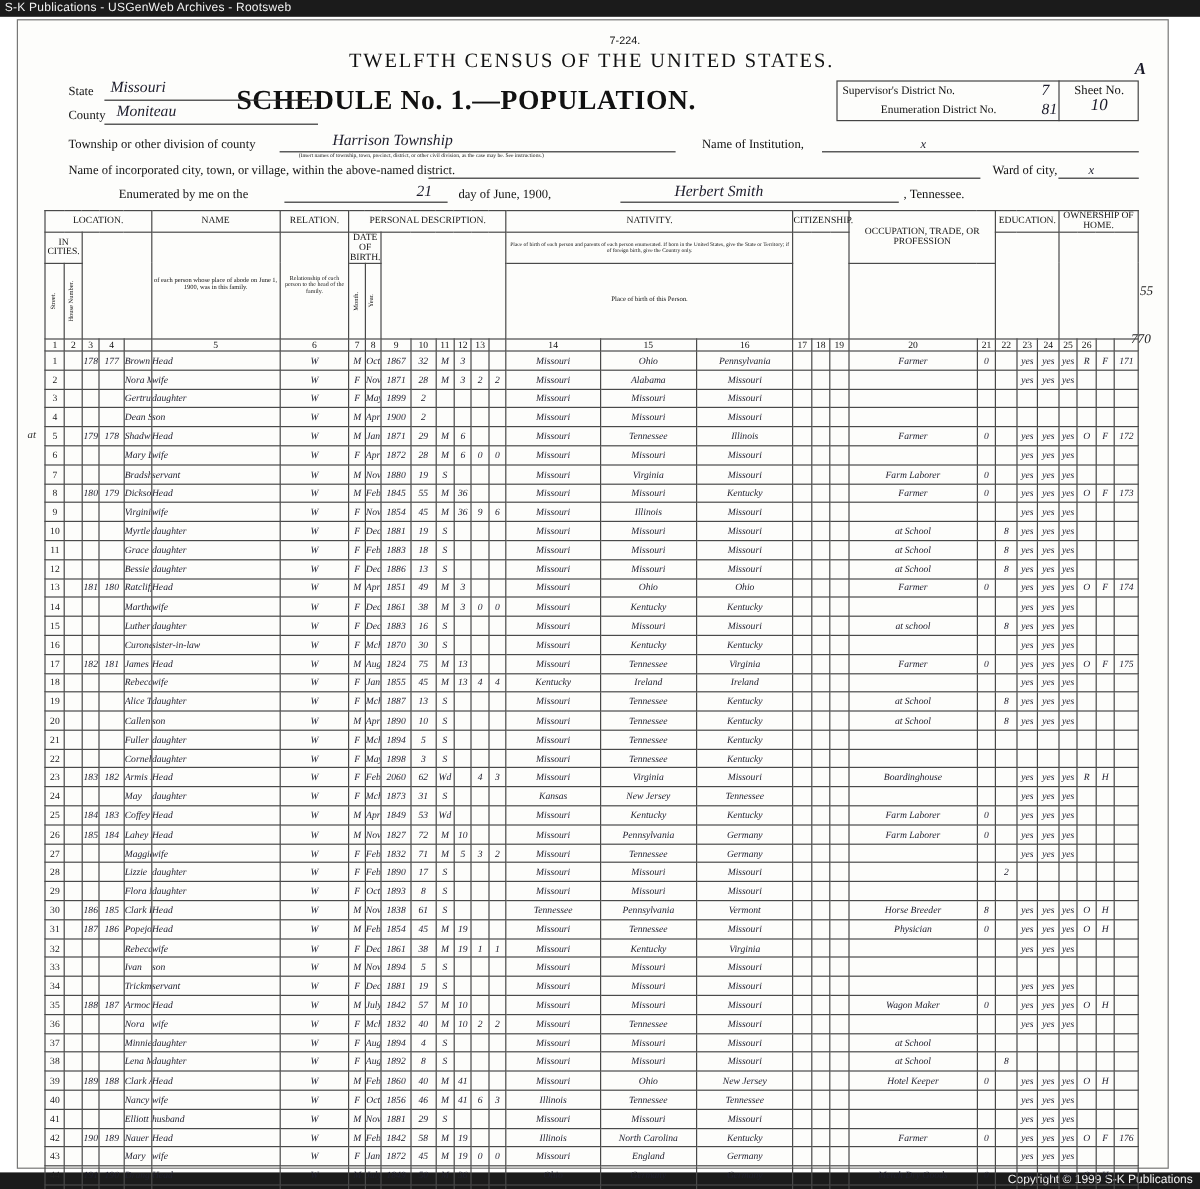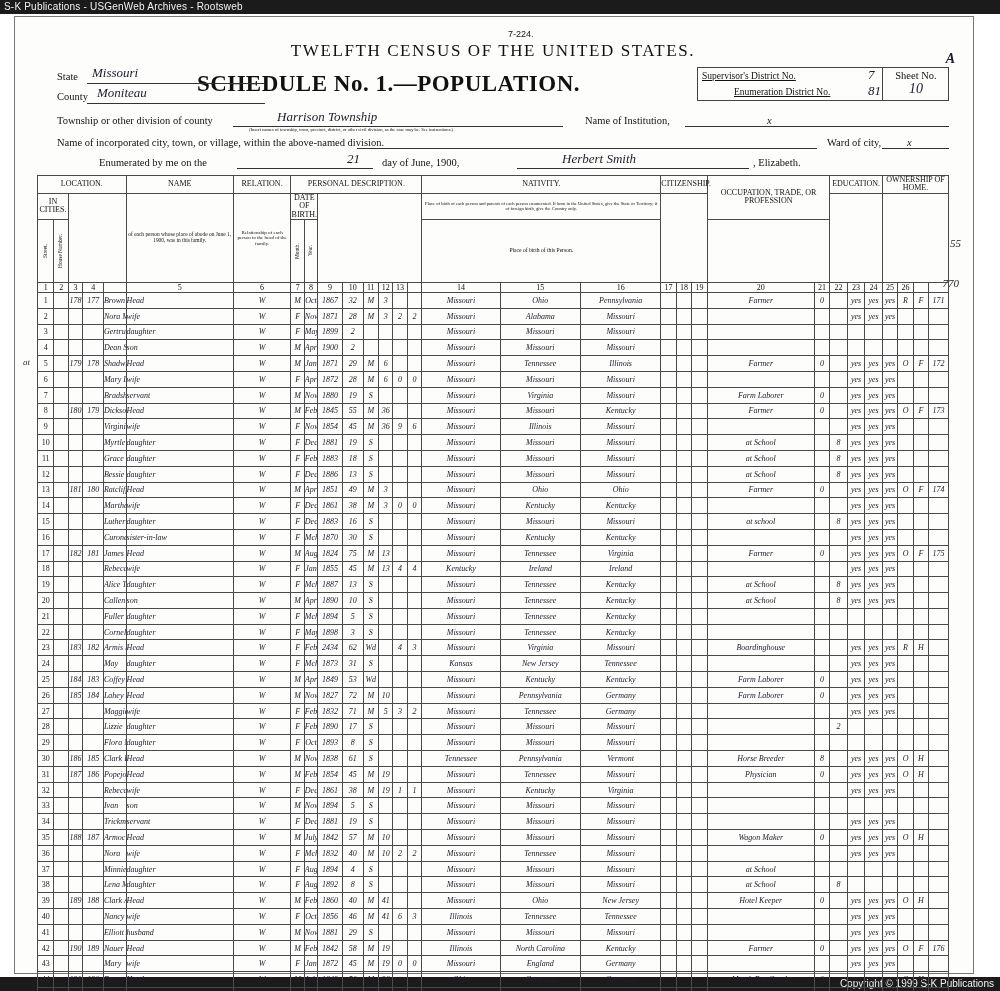--- a/index.html
+++ b/index.html
@@ -22,21 +22,21 @@
   .schedule{position:absolute;left:160px;top:44px;width:500px;text-align:left;font-size:23px;font-weight:bold;letter-spacing:.5px;}
   .sheetA{position:absolute;right:-6px;top:24px;font-size:14px;font-weight:bold;}
   .sheetA .hand{font-family:"Liberation Serif",serif;font-style:italic;}
 
   .lbl{font-size:10.5px;font-family:"Liberation Serif",serif;}
   .hand{font-family:"Liberation Serif",serif;font-style:italic;color:#1c1c2b;}
 
   .ln{position:absolute;border-bottom:1px solid #333;}
 
   .supbox{position:absolute;left:660px;top:40px;width:252px;height:34px;border:1px solid #444;box-sizing:border-box;}
-  .supbox .r{position:absolute;left:4px;font-size:9.5px;text-decoration:underline;}
+  .supbox .r{position:absolute;left:4px;font-size:9.5px;}
   .supbox .v{position:absolute;font-size:13px;}
   .shbox{position:absolute;left:845px;top:40px;width:67px;height:34px;border-left:1px solid #444;box-sizing:border-box;text-align:center;}
 
   .frow{position:absolute;font-size:10.5px;}
 
   
   table.census{position:absolute;left:0;top:148px;border-collapse:collapse;width:912px;table-layout:fixed;}
   table.census th,table.census td{border:1px solid #4a4a4a;padding:0;font-size:8px;vertical-align:middle;}
   .hdr{height:14px;text-align:center;font-weight:normal;font-size:8.2px;line-height:1.05;font-family:"Liberation Serif",serif;}
   .vert{writing-mode:vertical-rl;transform:rotate(180deg);font-size:5.4px;line-height:1.05;white-space:nowrap;height:62px;margin:0 auto;}
@@ -88,33 +88,33 @@
       <div class="ln" style="left:50px;top:76px;width:178px;"></div>
 
       <div class="frow" style="left:20px;top:88px;">Township or other division of county</div>
       <div class="frow hand" style="left:240px;top:82px;font-size:13px;">Harrison Township</div>
       <div class="ln" style="left:196px;top:99px;width:330px;"></div>
       <div class="frow" style="left:212px;top:100px;font-size:4.6px;">(Insert names of township, town, precinct, district, or other civil division, as the case may be. See instructions.)</div>
       <div class="frow" style="left:548px;top:88px;">Name of Institution,</div>
       <div class="frow hand" style="left:730px;top:88px;">x</div>
       <div class="ln" style="left:648px;top:99px;width:264px;"></div>
 
-      <div class="frow" style="left:20px;top:110px;">Name of incorporated city, town, or village, within the above-named division.</div>
+      <div class="frow" style="left:20px;top:110px;">Name of incorporated city, town, or village, within the above-named district.</div>
       <div class="ln" style="left:320px;top:121px;width:460px;"></div>
       <div class="frow" style="left:790px;top:110px;">Ward of city,</div>
       <div class="frow hand" style="left:870px;top:110px;">x</div>
       <div class="ln" style="left:845px;top:121px;width:67px;"></div>
 
       <div class="frow" style="left:62px;top:130px;">Enumerated by me on the</div>
       <div class="frow hand" style="left:310px;top:124px;font-size:13px;">21</div>
       <div class="ln" style="left:200px;top:141px;width:136px;"></div>
       <div class="frow" style="left:345px;top:130px;">day of June, 1900,</div>
       <div class="frow hand" style="left:525px;top:124px;font-size:13px;">Herbert Smith</div>
       <div class="ln" style="left:480px;top:141px;width:232px;"></div>
-      <div class="frow" style="left:716px;top:130px;">, Elizabeth.</div>
+      <div class="frow" style="left:716px;top:130px;">, Tennessee.</div>
 
       <div class="margin-right1">55</div>
       <div class="margin-right2">770</div>
       <div class="margin-left">at</div>
 
       <table class="census">
         <colgroup>
           <col style="width:16px">
             <col style="width:14px">
             <col style="width:14px">
@@ -933,21 +933,21 @@
             <tr class="drow">
               <td class="rn">23</td>
               <td class="c tiny"></td>
               <td class="c hw">183</td>
               <td class="c hw">182</td>
               <td class="l hw">Armis Mitte</td>
               <td class="l hw">Head</td>
               <td class="c hw">W</td>
               <td class="c hw">F</td>
               <td class="c hw">Feb</td>
-              <td class="c hw">2434</td>
+              <td class="c hw">2060</td>
               <td class="c hw">62</td>
               <td class="c hw">Wd</td>
               <td class="c hw"></td>
               <td class="c hw">4</td>
               <td class="c hw">3</td>
               <td class="c hw">Missouri</td>
               <td class="c hw">Virginia</td>
               <td class="c hw">Missouri</td>
               <td class="c"></td>
               <td class="c"></td>

